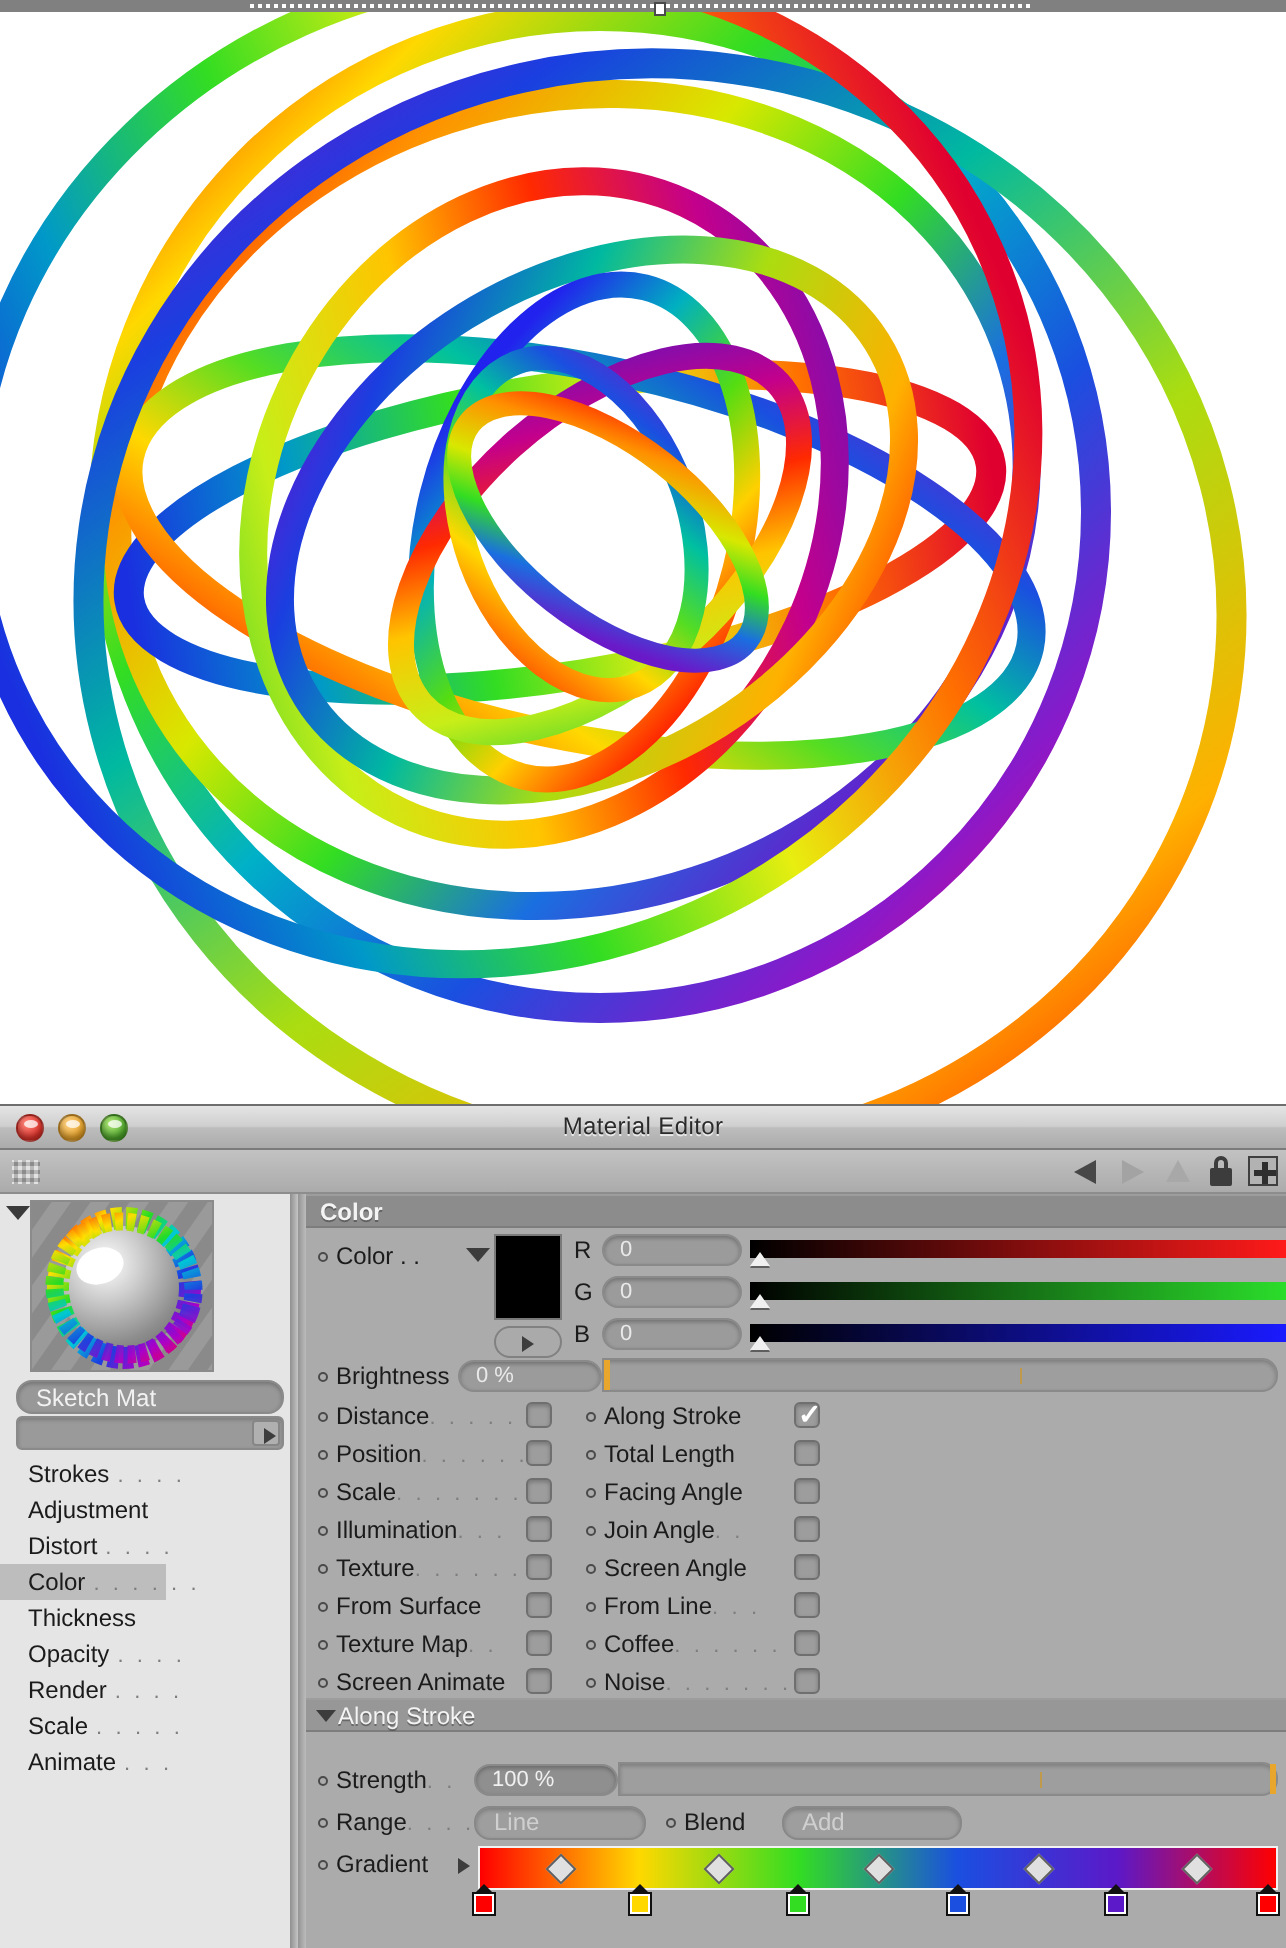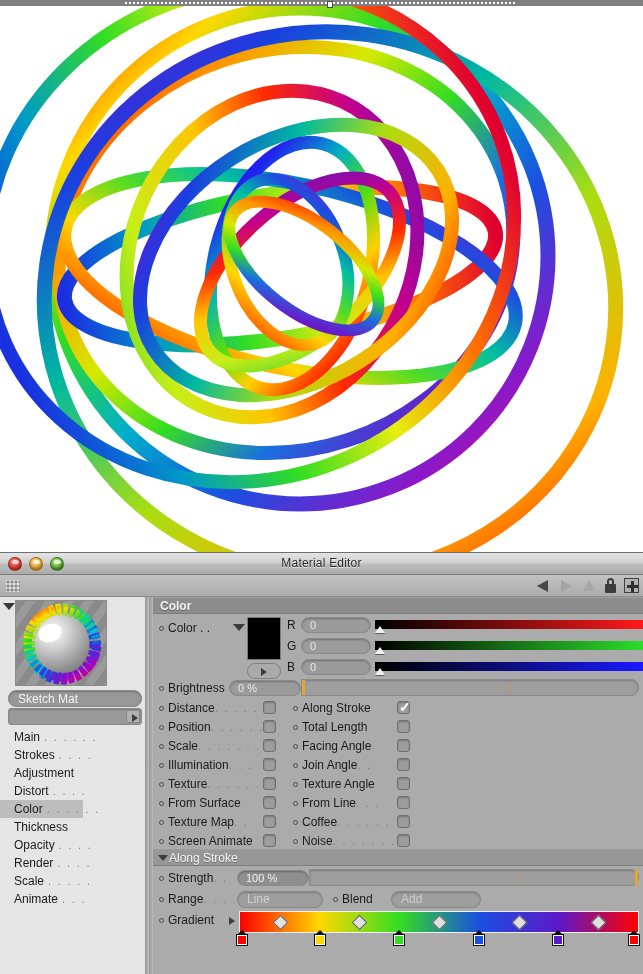--- a/index.html
+++ b/index.html
@@ -373,23 +373,20 @@
           </div>
         </div>
 
         <div class="namefield">Sketch Mat</div>
         <div class="layerfield">
           <div class="arr"></div>
         </div>
 
         <div class="chanlist">
           <div class="chan">
-            <span>Main</span><span class="dots">. . . . . .</span>
-          </div>
-          <div class="chan">
             <span>Strokes</span><span class="dots">. . . .</span>
           </div>
           <div class="chan">
             <span>Adjustment</span><span class="dots"></span>
           </div>
           <div class="chan">
             <span>Distort</span><span class="dots">. . . .</span>
           </div>
           <div class="chan selected">
             <span>Color</span><span class="dots">. . . . . .</span>
@@ -511,21 +508,21 @@
             </div>
             <div class="row">
               <span class="lbl" style="width:104px;"><span class="bullet"></span><span>Facing Angle</span><span class="dots"></span></span>
               <span class="cbox"></span>
             </div>
             <div class="row">
               <span class="lbl" style="width:104px;"><span class="bullet"></span><span>Join Angle</span><span class="dots">. .</span></span>
               <span class="cbox"></span>
             </div>
             <div class="row">
-              <span class="lbl" style="width:104px;"><span class="bullet"></span><span>Texture Angle</span><span class="dots"></span></span>
+              <span class="lbl" style="width:104px;"><span class="bullet"></span><span>Screen Angle</span><span class="dots"></span></span>
               <span class="cbox"></span>
             </div>
             <div class="row">
               <span class="lbl" style="width:104px;"><span class="bullet"></span><span>From Line</span><span class="dots">. . .</span></span>
               <span class="cbox"></span>
             </div>
             <div class="row">
               <span class="lbl" style="width:104px;"><span class="bullet"></span><span>Coffee</span><span class="dots">. . . . . .</span></span>
               <span class="cbox"></span>
             </div>
@@ -534,21 +531,21 @@
               <span class="cbox"></span>
             </div>
           </div>
         </div>
 
         <div class="section-head sub" style="margin-left:4px;">
           <div class="tw"></div>
           <span>Along Stroke</span>
         </div>
 
-        <div style="position:relative;margin-left:4px;height:82px;">
+        <div style="position:relative;margin-left:4px;height:82px;margin-top:12px;">
 
           <div style="position:absolute;left:6px;top:5px;" class="lbl">
             <span class="bullet"></span><span>Strength</span><span class="dots">. .</span>
           </div>
           <div class="numfield" style="position:absolute;left:84px;top:4px;width:72px;background:#8f8f8f;color:#f0f0f0;">100 %</div>
           <div style="position:absolute;left:156px;top:3px;right:4px;height:17px;background:#9e9e9e;border:1px solid #8a8a8a;border-radius:0 8px 8px 0;box-shadow:inset 0 1px 2px rgba(0,0,0,.22);">
             <div style="position:absolute;right:0;top:0;width:3px;height:15px;background:#e8a62c;"></div>
             <div style="position:absolute;left:64%;top:4px;width:1px;height:8px;background:#c09a4a;"></div>
           </div>
 

